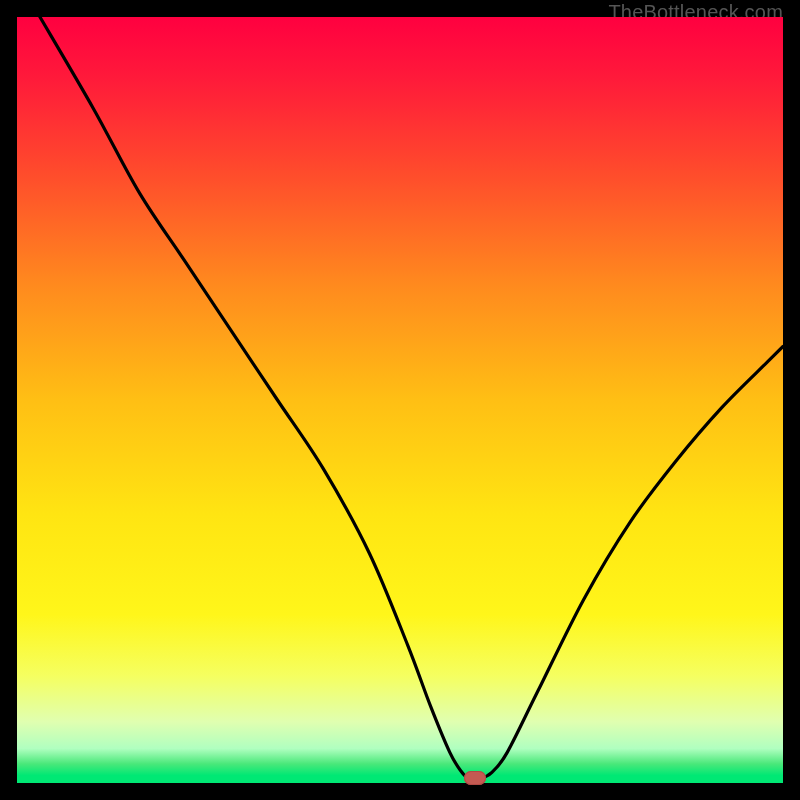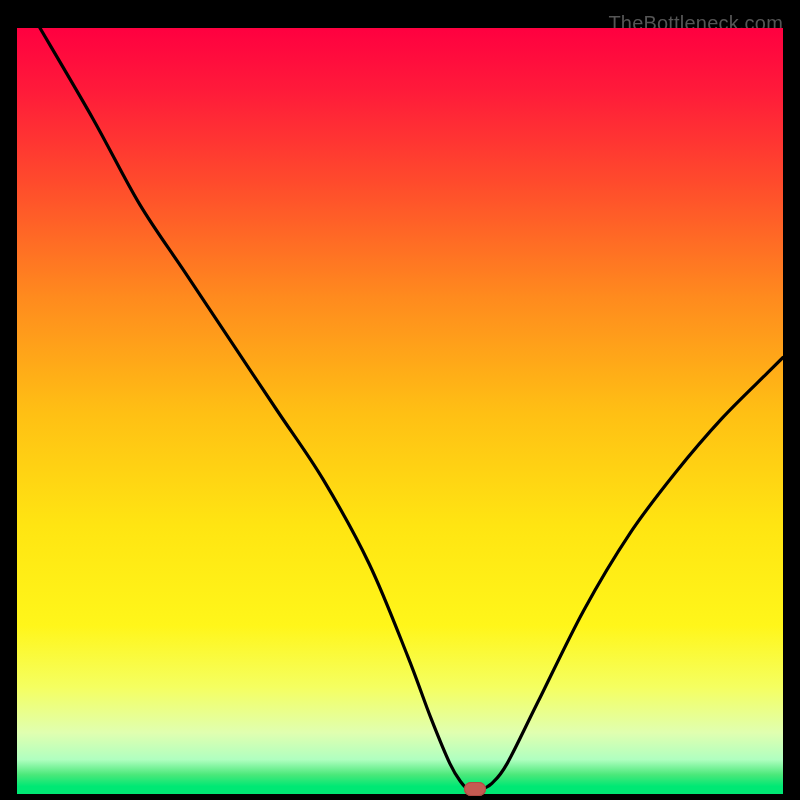--- a/index.html
+++ b/index.html
@@ -11,21 +11,20 @@
     overflow: hidden;
     font-family: Arial, Helvetica, sans-serif;
   }
   .frame {
     position: absolute;
     left: 17px;
     top: 17px;
     width: 766px;
     height: 766px;
     background: #fde047;
-    margin-top: 11px;
   }
   .gradient {
     position: absolute;
     left: 0;
     top: 0;
     width: 766px;
     height: 766px;
   }
   .watermark {
     position: absolute;

